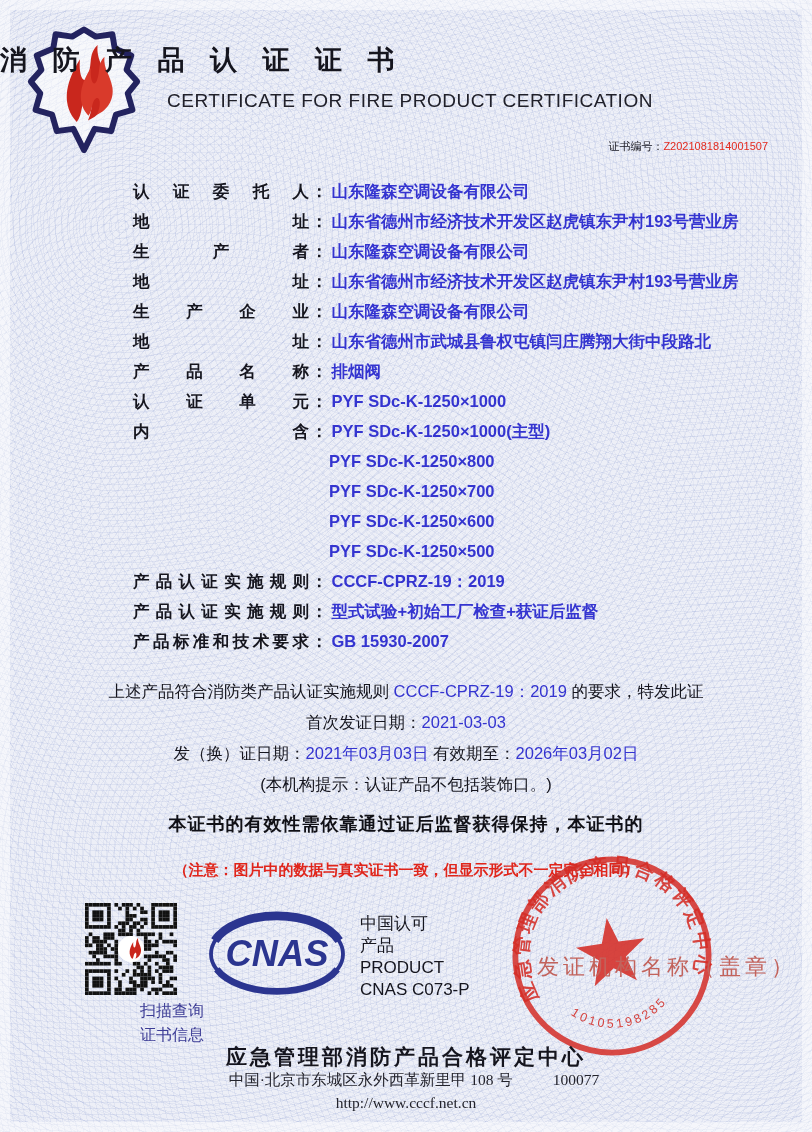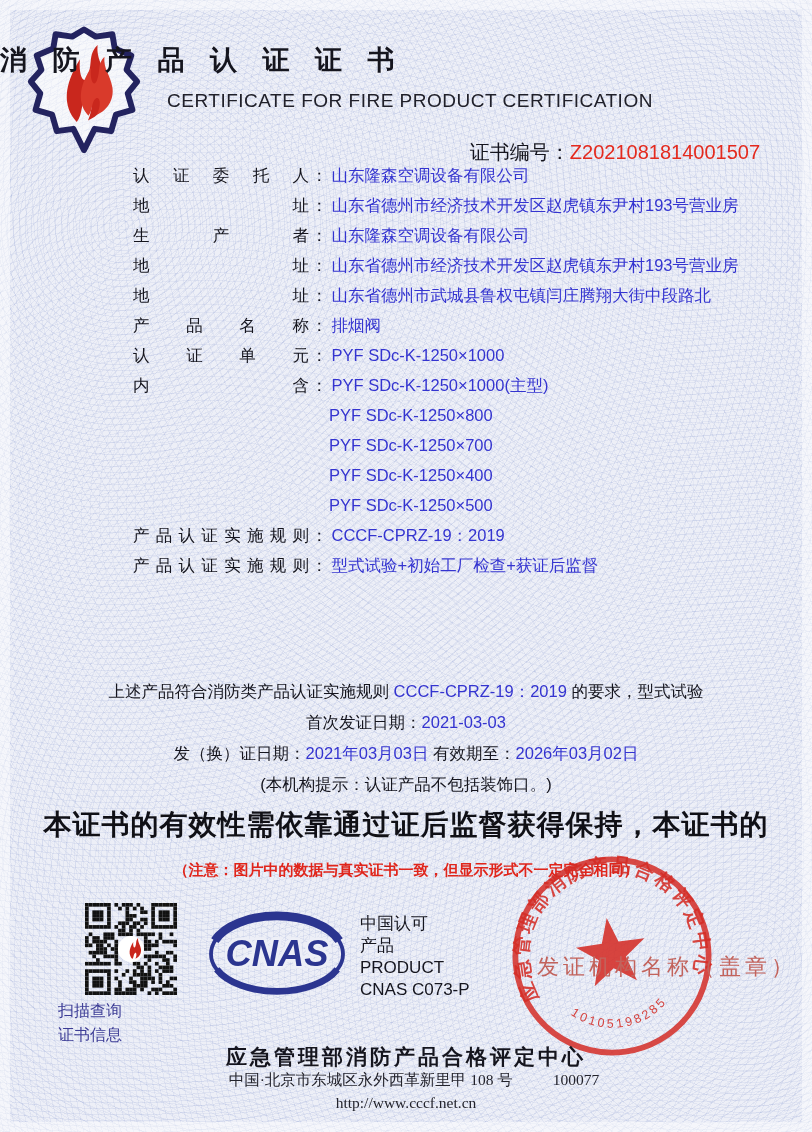--- a/index.html
+++ b/index.html
@@ -13,37 +13,37 @@
       repeating-radial-gradient(circle at 25% 75%, rgba(130,148,205,.11) 0 1px, rgba(0,0,0,0) 1px 8px),
       repeating-radial-gradient(circle at 92% 85%, rgba(130,148,205,.12) 0 1px, rgba(0,0,0,0) 1px 6px),
       repeating-radial-gradient(circle at 50% 45%, rgba(130,148,205,.08) 0 1px, rgba(0,0,0,0) 1px 9px);
     box-shadow: inset 0 0 0 10px rgba(255,255,255,.45);
   }
   .abs{position:absolute;}
   .logo{left:22px;top:26px;width:124px;height:130px;}
   .title{left:0;right:0;top:42px;font-size:27px;font-weight:bold;
          letter-spacing:9px;color:#15151e;}
   .subtitle{left:0;right:0;top:90px;text-align:center;font-size:19px;color:#20202a;letter-spacing:.5px;padding-left:8px;}
-  .certno{top:139px;right:52px;font-size:20px;color:#15151e;}
+  .certno{top:139px;right:44px;font-size:11px;color:#15151e;}
   .certno .num{color:#e42a1e;}
-  .body-block{left:133px;top:160px;width:640px;}
+  .body-block{left:133px;top:176px;width:640px;font-weight:bold;}
   .frow{height:30px;line-height:30px;font-size:16.5px;white-space:nowrap;}
   .flabel{display:inline-block;width:176px;text-align:justify;text-align-last:justify;
           color:#15151e;vertical-align:top;}
   .fcolon{color:#15151e;padding:0 4px 0 2px;}
   .fvalue{color:#3434d0;}
   .mrow{height:30px;line-height:30px;font-size:16.5px;padding-left:196px;color:#3434d0;}
   .center-block{left:0;width:812px;text-align:center;}
   .cline{height:31px;line-height:31px;font-size:16.5px;color:#15151e;}
   .cline .blue{color:#3434d0;}
   .bold-block{top:808px;}
-  .bline{height:33px;line-height:33px;font-size:28px;font-weight:bold;color:#101016;letter-spacing:1px;}
+  .bline{height:33px;line-height:33px;font-size:18px;font-weight:bold;color:#101016;letter-spacing:1px;}
   .rednote{height:26px;line-height:26px;font-size:15px;font-weight:bold;color:#e0251b;margin-top:16px;}
   .qr{left:85px;top:903px;width:92px;height:92px;}
-  .qr-caption{left:58px;top:999px;width:146px;text-align:left;font-size:16px;line-height:24px;color:#3d3d96;}
+  .qr-caption{left:58px;top:999px;width:146px;text-align:right;font-size:16px;line-height:24px;color:#3d3d96;}
   .cnas{left:203px;top:910px;width:148px;height:88px;}
   .accred{left:360px;top:913px;font-size:17px;line-height:22px;color:#15151e;}
   .stamp{left:498px;top:846px;width:228px;height:220px;transform:rotate(-8deg);}
   .stamp-caption{left:537px;top:952px;font-size:22px;letter-spacing:4px;color:#c2635c;
                  font-family:"Liberation Serif","DejaVu Serif",serif;white-space:nowrap;}
   .org{left:0;right:0;top:1043px;text-align:center;font-size:21px;font-weight:bold;
        letter-spacing:3px;color:#15151e;}
   .address{left:0;right:0;top:1070px;text-align:center;font-size:15.5px;color:#23232c;
            font-family:"Liberation Serif","DejaVu Serif",serif;margin-left:16px;}
   .address .post{margin-left:40px;}
@@ -70,35 +70,37 @@
 
   <div class="abs certno">
     <span>证书编号：</span><span class="num">Z2021081814001507</span>
   </div>
 
   <div class="abs body-block">
       <div class="frow"><span class="flabel">认证委托人</span><span class="fcolon">：</span><span class="fvalue">山东隆森空调设备有限公司</span></div>
       <div class="frow"><span class="flabel">地址</span><span class="fcolon">：</span><span class="fvalue">山东省德州市经济技术开发区赵虎镇东尹村193号营业房</span></div>
       <div class="frow"><span class="flabel">生产者</span><span class="fcolon">：</span><span class="fvalue">山东隆森空调设备有限公司</span></div>
       <div class="frow"><span class="flabel">地址</span><span class="fcolon">：</span><span class="fvalue">山东省德州市经济技术开发区赵虎镇东尹村193号营业房</span></div>
+      <div class="frow"><span class="flabel">生产企业</span><span class="fcolon">：</span><span class="fvalue">山东隆森空调设备有限公司</span></div>
       <div class="frow"><span class="flabel">地址</span><span class="fcolon">：</span><span class="fvalue">山东省德州市武城县鲁权屯镇闫庄腾翔大街中段路北</span></div>
       <div class="frow"><span class="flabel">产品名称</span><span class="fcolon">：</span><span class="fvalue">排烟阀</span></div>
       <div class="frow"><span class="flabel">认证单元</span><span class="fcolon">：</span><span class="fvalue">PYF SDc-K-1250×1000</span></div>
       <div class="frow"><span class="flabel">内含</span><span class="fcolon">：</span><span class="fvalue">PYF SDc-K-1250×1000(主型)</span></div>
       <div class="mrow">PYF SDc-K-1250×800</div>
       <div class="mrow">PYF SDc-K-1250×700</div>
-      <div class="mrow">PYF SDc-K-1250×400</div>
+      <div class="mrow">PYF SDc-K-1250×600</div>
       <div class="mrow">PYF SDc-K-1250×500</div>
       <div class="frow"><span class="flabel">产品认证实施规则</span><span class="fcolon">：</span><span class="fvalue">CCCF-CPRZ-19：2019</span></div>
       <div class="frow"><span class="flabel">产品认证实施规则</span><span class="fcolon">：</span><span class="fvalue">型式试验+初始工厂检查+获证后监督</span></div>
+      <div class="frow"><span class="flabel">产品标准和技术要求</span><span class="fcolon">：</span><span class="fvalue">GB 15930-2007</span></div>
     </div>
 
   <div class="abs center-block" style="top:676px;">
     <div class="cline">
-      <span>上述产品符合消防类产品认证实施规则 </span><span class="blue">CCCF-CPRZ-19：2019</span><span> 的要求，型式试验</span>
+      <span>上述产品符合消防类产品认证实施规则 </span><span class="blue">CCCF-CPRZ-19：2019</span><span> 的要求，特发此证</span>
     </div>
     <div class="cline">
       <span>首次发证日期：</span><span class="blue">2021-03-03</span>
     </div>
     <div class="cline">
       <span>发（换）证日期：</span><span class="blue">2021年03月03日</span><span> 有效期至：</span><span class="blue">2026年03月02日</span>
     </div>
     <div class="cline">(本机构提示：认证产品不包括装饰口。)</div>
   </div>
 

